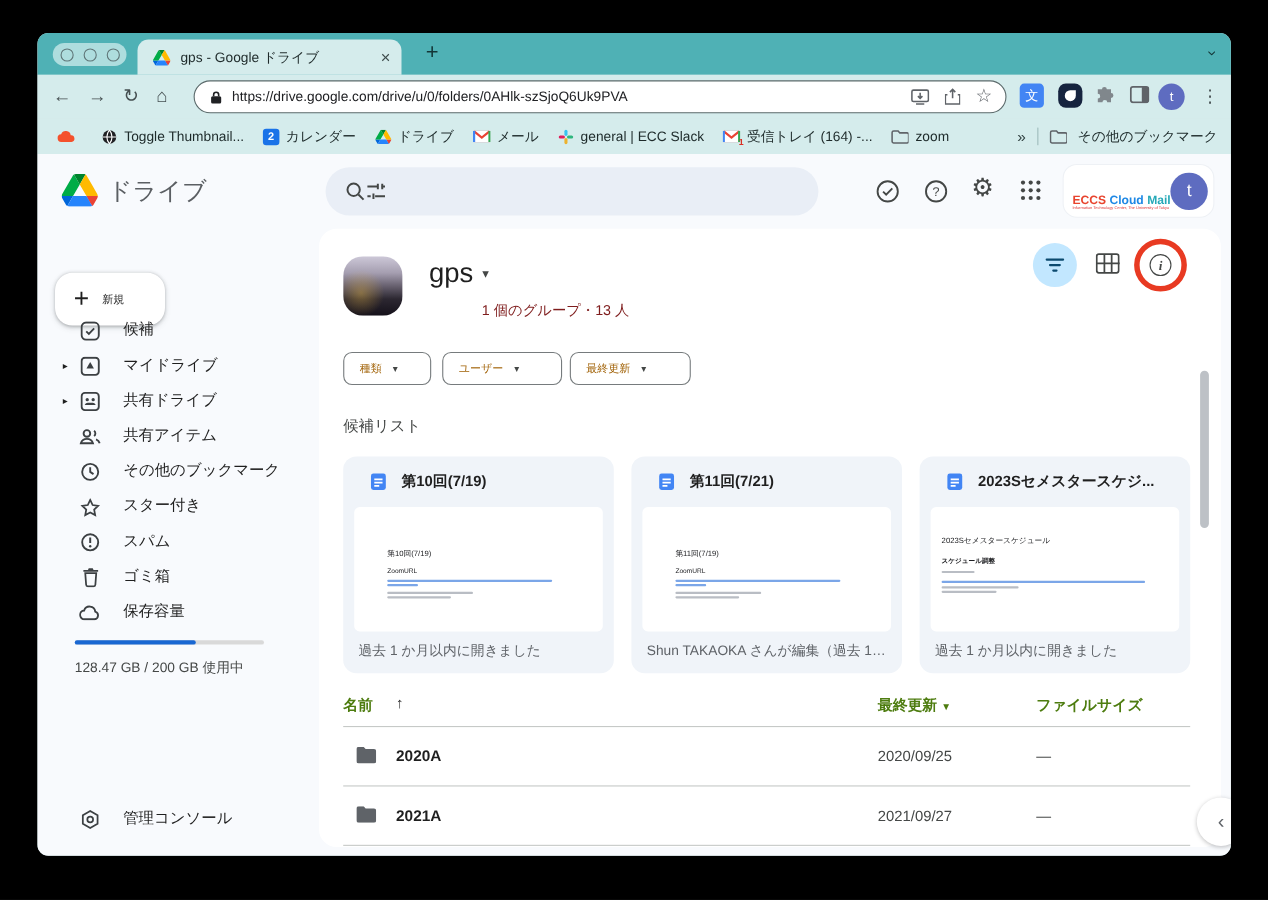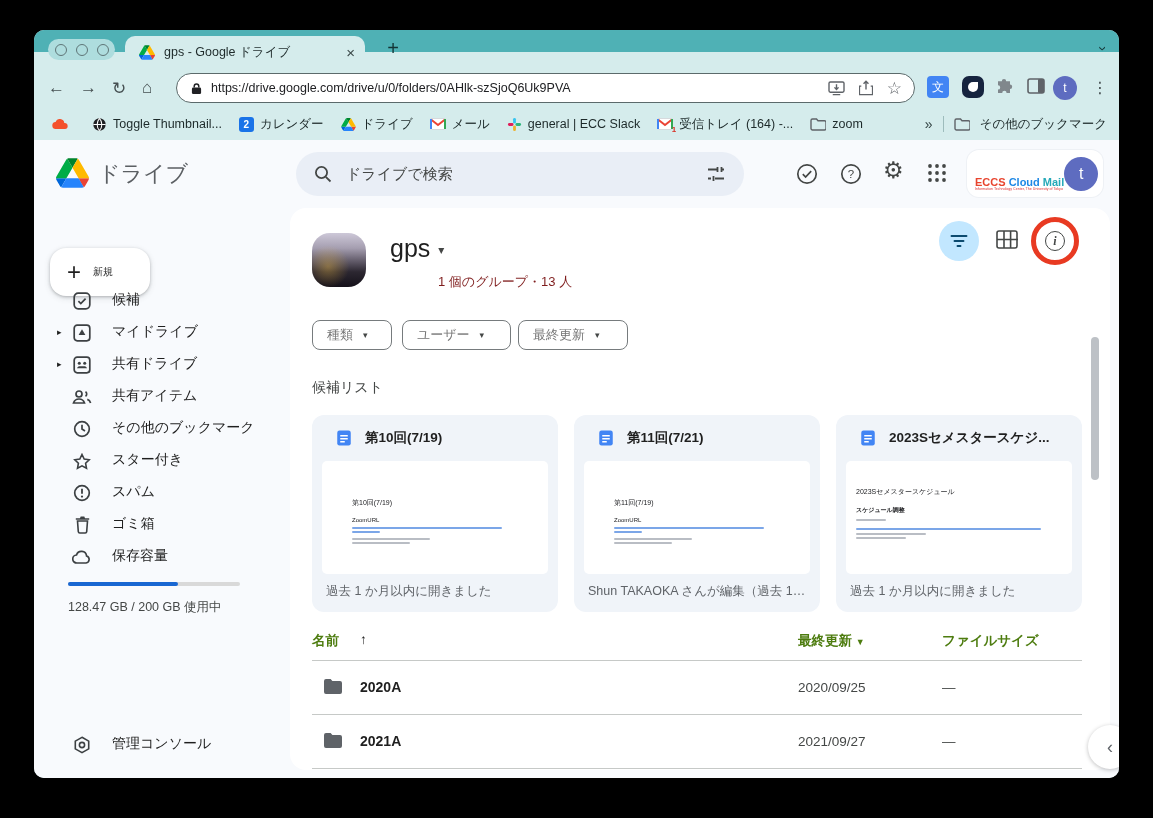--- a/index.html
+++ b/index.html
@@ -1,20 +1,20 @@
 <!DOCTYPE html>
 <html><head>
 <meta charset="utf-8">
 <style>
   * { margin:0; padding:0; box-sizing:border-box; }
   html,body { width:1153px; height:818px; background:#000; font-family:"Liberation Sans","DejaVu Sans",sans-serif; overflow:hidden; }
   .abs { position:absolute; }
   .window { position:absolute; left:34px; top:30px; width:1085px; height:748px; border-radius:10px; overflow:hidden; background:#D5ECEC; }
   
-  .tabstrip { position:absolute; left:0; top:0; width:100%; height:22px; background:#4FB1B5; }
+  .tabstrip { position:absolute; left:0; top:0; width:100%; height:38px; background:#4FB1B5; }
   .traffic { position:absolute; left:14px; top:9px; width:67px; height:21px; border-radius:11px; background:#AEDDDE; display:flex; align-items:center; justify-content:center; gap:9px; }
   .tl { width:12px; height:12px; border-radius:50%; border:1.5px solid #5f7678; background:transparent; }
   .tab { position:absolute; left:91px; top:6px; width:240px; height:32px; background:#D5ECEC; border-radius:10px 10px 0 0; display:flex; align-items:center; padding:0 10px 0 14px; }
   .tab-title { font-size:12.5px; color:#1f2b2b; margin-left:9px; white-space:nowrap; overflow:hidden; text-overflow:ellipsis; flex:1; }
   .tab-close { font-size:15px; color:#3c4a4a; margin-left:6px; cursor:default; }
   .newtab { position:absolute; left:347px; top:7px; width:24px; height:24px; font-size:20px; line-height:23px; text-align:center; color:#133536; }
   .strip-chev { position:absolute; right:16px; top:10px; font-size:15px; color:#133536; transform:rotate(-90deg); }
   
   .toolbar { position:absolute; left:0; top:38px; width:100%; height:40px; background:#D5ECEC; }
   .navico { position:absolute; top:48px; font-size:17px; color:#454f51; }
@@ -60,21 +60,21 @@
     background: radial-gradient(circle at 30% 62%, rgba(214,168,62,.45), transparent 42%),
       linear-gradient(180deg,#cdc8d8 0%,#a59eb0 28%,#6d6675 48%,#2c2731 72%,#15111a 100%); }
   .gtitle { position:absolute; left:100px; top:26px; font-size:25px; color:#1f1f1f; }
   .gtitle-caret { font-size:12px; color:#444746; vertical-align:middle; margin-left:8px; }
   .gsub { position:absolute; left:100px; top:65px; font-size:13px; color:#7f1d1d;margin-left:48px; }
   .filter-circle { position:absolute; left:649px; top:13px; width:40px; height:40px; border-radius:50%; background:#C2E7FF; display:flex; align-items:center; justify-content:center; }
   .grid-view { position:absolute; left:706px; top:22px; }
   .info-btn { position:absolute; left:755px; top:23px; width:20px; height:20px; border-radius:50%; border:1.6px solid #444746; color:#444746; font-size:12px; display:flex; align-items:center; justify-content:center; font-family:"Liberation Serif","DejaVu Serif",serif; font-style:italic; font-weight:bold; }
   .red-ring { position:absolute; left:741px; top:9px; width:48px; height:48px; border-radius:50%; border:5px solid #E83A22; }
   .chip { position:absolute; top:112px; height:30px; border:1px solid #767b7d; border-radius:8px; display:flex; align-items:center; padding:0 12px 0 14px; gap:10px; }
-  .chip .clbl { font-size:13px; color:#737373; }
+  .chip .clbl { font-size:10px; color:#a16207; }
   .chip .ccar { font-size:9px; color:#444746; }
   .section-title { position:absolute; left:22px; top:171px; font-size:14px; color:#444746; }
   .fcard { position:absolute; top:207px; width:246px; height:197px; background:#F0F4F9; border-radius:12px; }
   .fcard-head { position:absolute; left:0; top:0; width:100%; height:46px; display:flex; align-items:center; padding:0 14px 0 23px; gap:12px; }
   .fcard-title { font-size:13.5px; font-weight:bold; color:#1f1f1f; white-space:nowrap; overflow:hidden; text-overflow:ellipsis; }
   .fprev { position:absolute; left:10px; top:46px; width:226px; height:113px; background:#fff; border-radius:5px; overflow:hidden; }
   .fprev-inner { position:absolute; left:30px; top:37px; right:10px; }
   .fprev-inner.alt { left:10px; top:26px; }
   .pv-title { font-size:7px; color:#202124; margin-bottom:9px; white-space:nowrap; }
   .pv-sub { font-size:6px; color:#202124; margin-bottom:4px; white-space:nowrap; }
@@ -252,21 +252,20 @@
           <path d="M59.8 53H27.5L13.75 76.8c1.35.8 2.9 1.2 4.5 1.2h50.8c1.6 0 3.15-.45 4.5-1.2z" fill="#2684fc"></path>
           <path d="M73.4 26.5l-12.7-22c-.8-1.4-1.95-2.5-3.3-3.3L43.65 25 59.8 53h27.45c0-1.55-.4-3.1-1.2-4.5z" fill="#ffba00"></path>
         </svg>
       <span class="drive-word">ドライブ</span>
 
       <div class="search">
         <svg width="18" height="18" viewBox="0 0 18 18">
             <circle cx="7.5" cy="7.5" r="5.6" fill="none" stroke="#444746" stroke-width="1.8"></circle>
             <path d="M11.8 11.8L16.5 16.5" stroke="#444746" stroke-width="1.8"></path>
           </svg>
-        <span class="search-ph">ドライブで検索</span>
         <svg width="20" height="18" viewBox="0 0 20 18">
             <path d="M2 4.5h9M15 4.5h3M2 13.5h3M9 13.5h9" stroke="#444746" stroke-width="1.8"></path>
             <path d="M11 2v5M7 11v5M15 2v5" stroke="#444746" stroke-width="1.8" transform="translate(0.5,0)"></path>
           </svg>
       </div>
 
       <span class="hico" style="left:762px;">
           <svg width="22" height="22" viewBox="0 0 22 22">
             <circle cx="11" cy="11" r="9.2" fill="none" stroke="#444746" stroke-width="1.7"></circle>
             <path d="M6.8 11.2l2.8 2.8 5.6-5.8" fill="none" stroke="#444746" stroke-width="1.7"></path>

